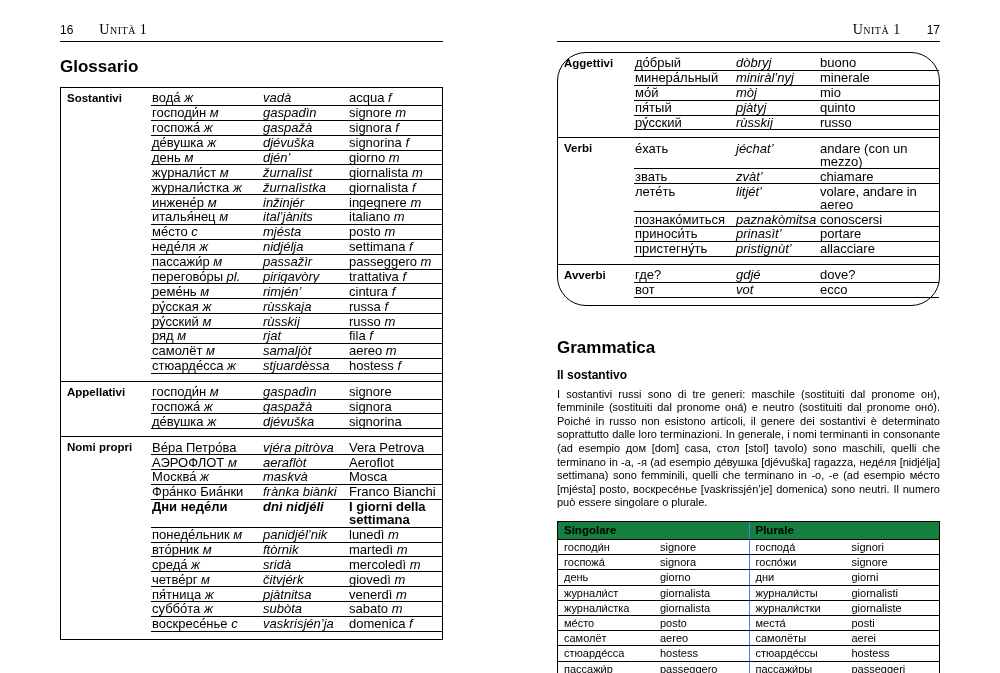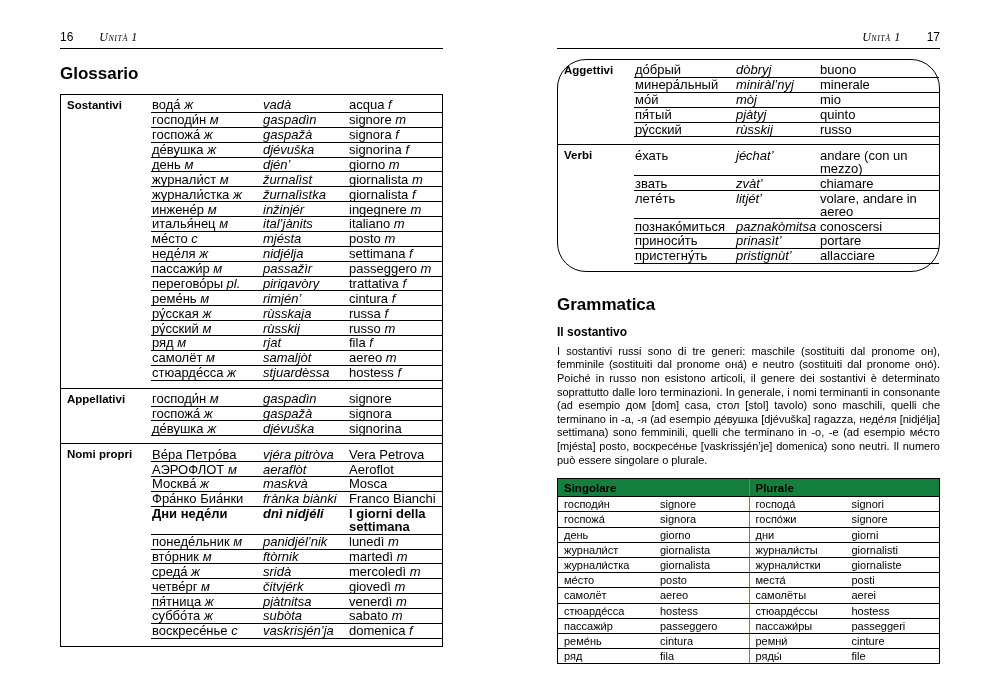--- a/index.html
+++ b/index.html
@@ -1,27 +1,27 @@
 <!DOCTYPE html>
 <html><head>
 <meta charset="utf-8">
 <style>
   html,body{margin:0;padding:0;background:#fff;}
   .spread{position:relative;width:1000px;height:673px;background:#ffffff;color:#000;
           font-family:"Liberation Sans",sans-serif;overflow:hidden;}
-  .page{position:absolute;top:8px;width:383px;}
+  .page{position:absolute;top:0;width:383px;}
   .page-left{left:60px;}
   .page-right{left:557px;}
 
   .page-header{display:flex;align-items:baseline;gap:26px;margin-top:22px;
                border-bottom:1.5px solid #000;padding-bottom:3px;font-size:12px;}
   .page-header.right{justify-content:flex-end;}
   .pnum{font-size:12px;}
-  .unit{font-family:"Liberation Serif",serif;font-style:italic;font-variant:small-caps;
-        font-size:12px;letter-spacing:0.5px;}
+  .unit{font-family:"Liberation Serif",serif;font-variant:small-caps;
+        font-size:14px;letter-spacing:0.5px;}
 
   .gloss-title{font-size:17px;font-weight:bold;margin:15px 0 10px 0;}
 
   .gloss{border:1px solid #000;}
   .gloss--r{margin-top:10px;border-radius:29px;}
   .gloss-section{display:flex;border-bottom:1px solid #000;}
   .gloss-section:last-child{border-bottom:none;}
   .gloss-label{width:90px;flex:0 0 90px;font-weight:bold;font-size:11.5px;
                padding:4px 2px 0 6px;box-sizing:border-box;}
   .gloss--r .gloss-label{width:76px;flex:0 0 76px;}
@@ -29,21 +29,21 @@
   .gloss-row{display:flex;align-items:baseline;font-size:13px;line-height:13.1px;
              border-bottom:1px solid #000;padding:0.4px 0;}
   .gloss-row.bold{font-weight:bold;}
   .col-ru{width:112px;flex:0 0 112px;box-sizing:border-box;padding-left:1px;}
   .gloss--r .col-ru{width:102px;flex:0 0 102px;}
   .col-tr{width:86px;flex:0 0 86px;font-style:italic;box-sizing:border-box;}
   .gloss--r .col-tr{width:84px;flex:0 0 84px;}
   .col-it{flex:1;min-width:0;padding-right:3px;}
   .gender{font-style:italic;}
 
-  .grammar-title{font-size:17px;font-weight:bold;margin:23px 0 10px 0;}
+  .grammar-title{font-size:17px;font-weight:bold;margin:32px 0 10px 0;}
   .grammar-sub{font-size:12px;font-weight:bold;margin:0 0 6px 0;}
   .grammar-par{font-size:11px;line-height:13.6px;text-align:justify;margin:0;}
 
   .num-table{border:1px solid #000;margin-top:11px;font-size:11px;}
   .num-header{display:flex;background:#15803d;border-bottom:1px solid #000;
               font-weight:bold;font-size:11.5px;}
   .num-header .num-half{padding:2.5px 0 2.5px 6px;}
   .num-half{width:50%;box-sizing:border-box;display:flex;align-items:baseline;min-width:0;}
   .num-half + .num-half{border-left:1px solid #3b82f6;}
   .num-row{display:flex;border-bottom:1px solid #000;line-height:14.2px;}
@@ -317,20 +317,35 @@
               <span class="col-tr">prinasìt’</span>
               <span class="col-it">portare</span>
             </div>
             <div class="gloss-row">
               <span class="col-ru">пристегну́ть</span>
               <span class="col-tr">pristignùt’</span>
               <span class="col-it">allacciare</span>
             </div>
           </div>
         </div>
+        <div class="gloss-section">
+          <div class="gloss-label">Avverbi</div>
+          <div class="gloss-rows">
+            <div class="gloss-row">
+              <span class="col-ru">где?</span>
+              <span class="col-tr">gdjé</span>
+              <span class="col-it">dove?</span>
+            </div>
+            <div class="gloss-row">
+              <span class="col-ru">вот</span>
+              <span class="col-tr">vot</span>
+              <span class="col-it">ecco</span>
+            </div>
+          </div>
+        </div>
       </div>
 
     <div class="grammar-title">Grammatica</div>
     <div class="grammar-sub">Il sostantivo</div>
     <p class="grammar-par">I sostantivi russi sono di tre generi: maschile (sostituiti dal pronome он), femminile (sostituiti dal pronome она́) e neutro (sostituiti dal pronome оно́). Poiché in russo non esistono articoli, il genere dei sostantivi è determinato soprattutto dalle loro terminazioni. In generale, i nomi terminanti in consonante (ad esempio дом [dom] casa, стол [stol] tavolo) sono maschili, quelli che terminano in -а, -я (ad esempio де́вушка [djévuška] ragazza, неде́ля [nidjélja] settimana) sono femminili, quelli che terminano in -о, -е (ad esempio ме́сто [mjésta] posto, воскресе́нье [vaskrissjén’je] domenica) sono neutri. Il numero può essere singolare o plurale.</p>
 
     <div class="num-table">
       <div class="num-header">
         <div class="num-half">
           <span>Singolare</span>

